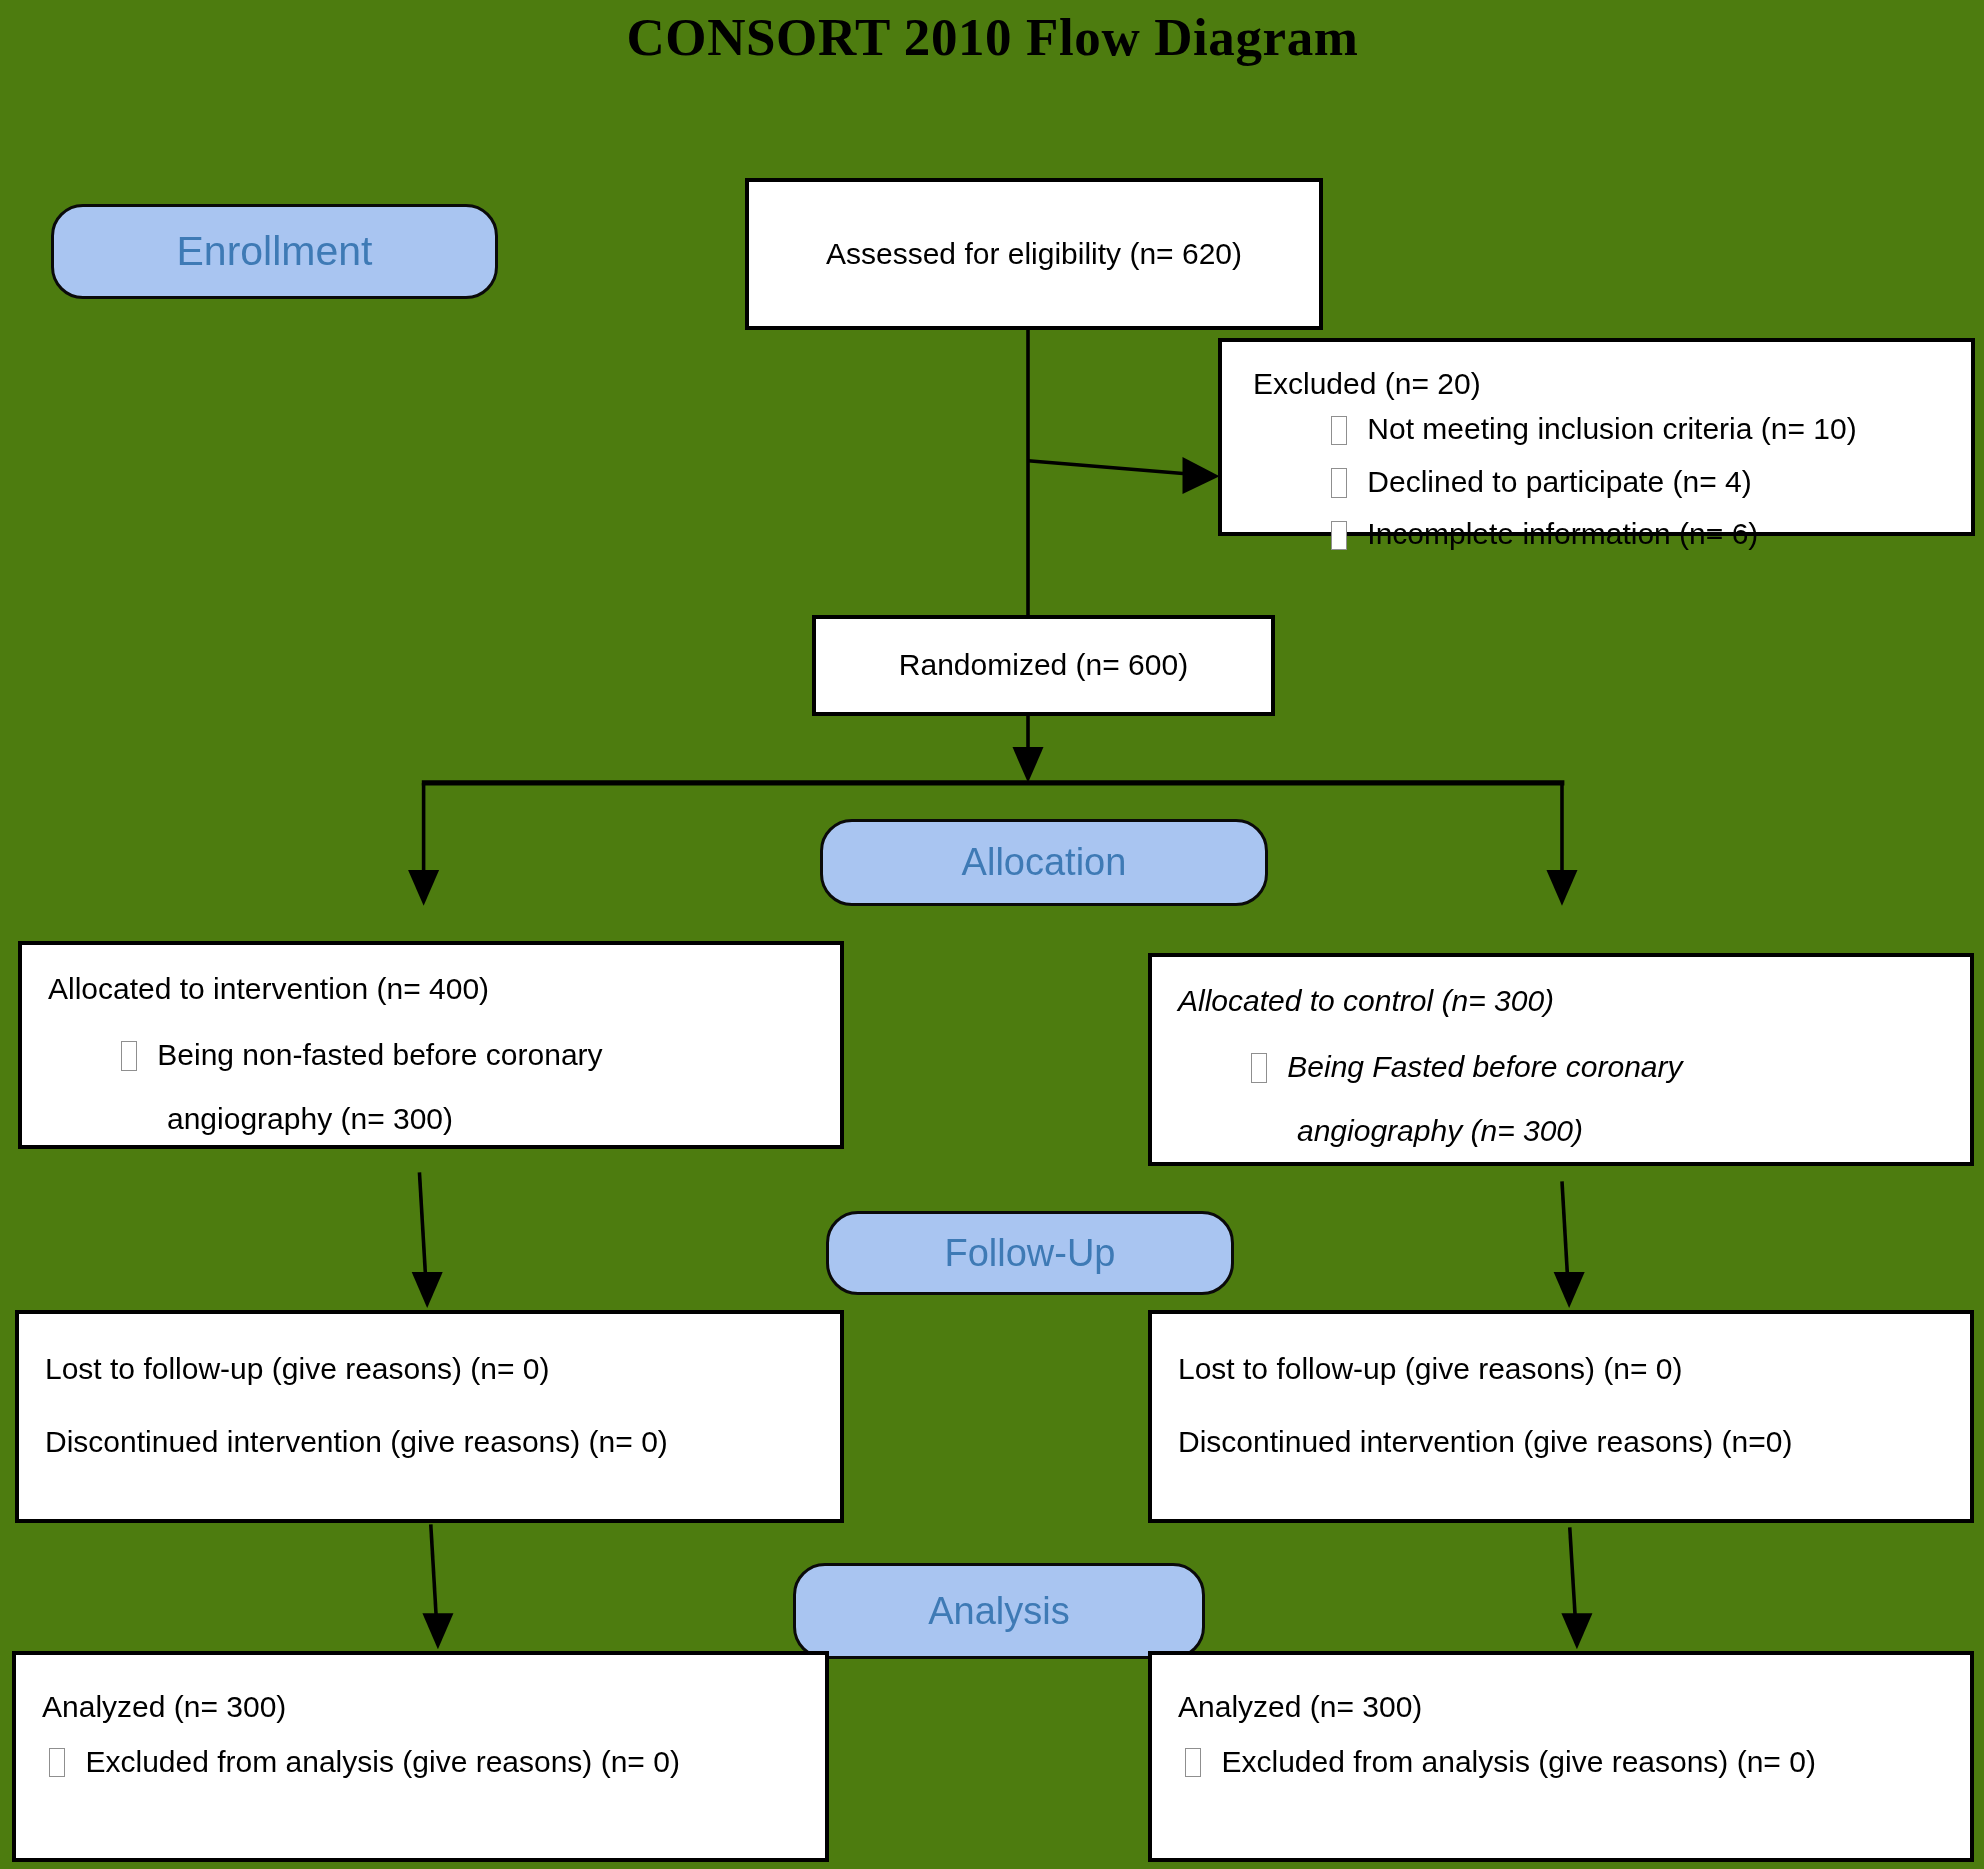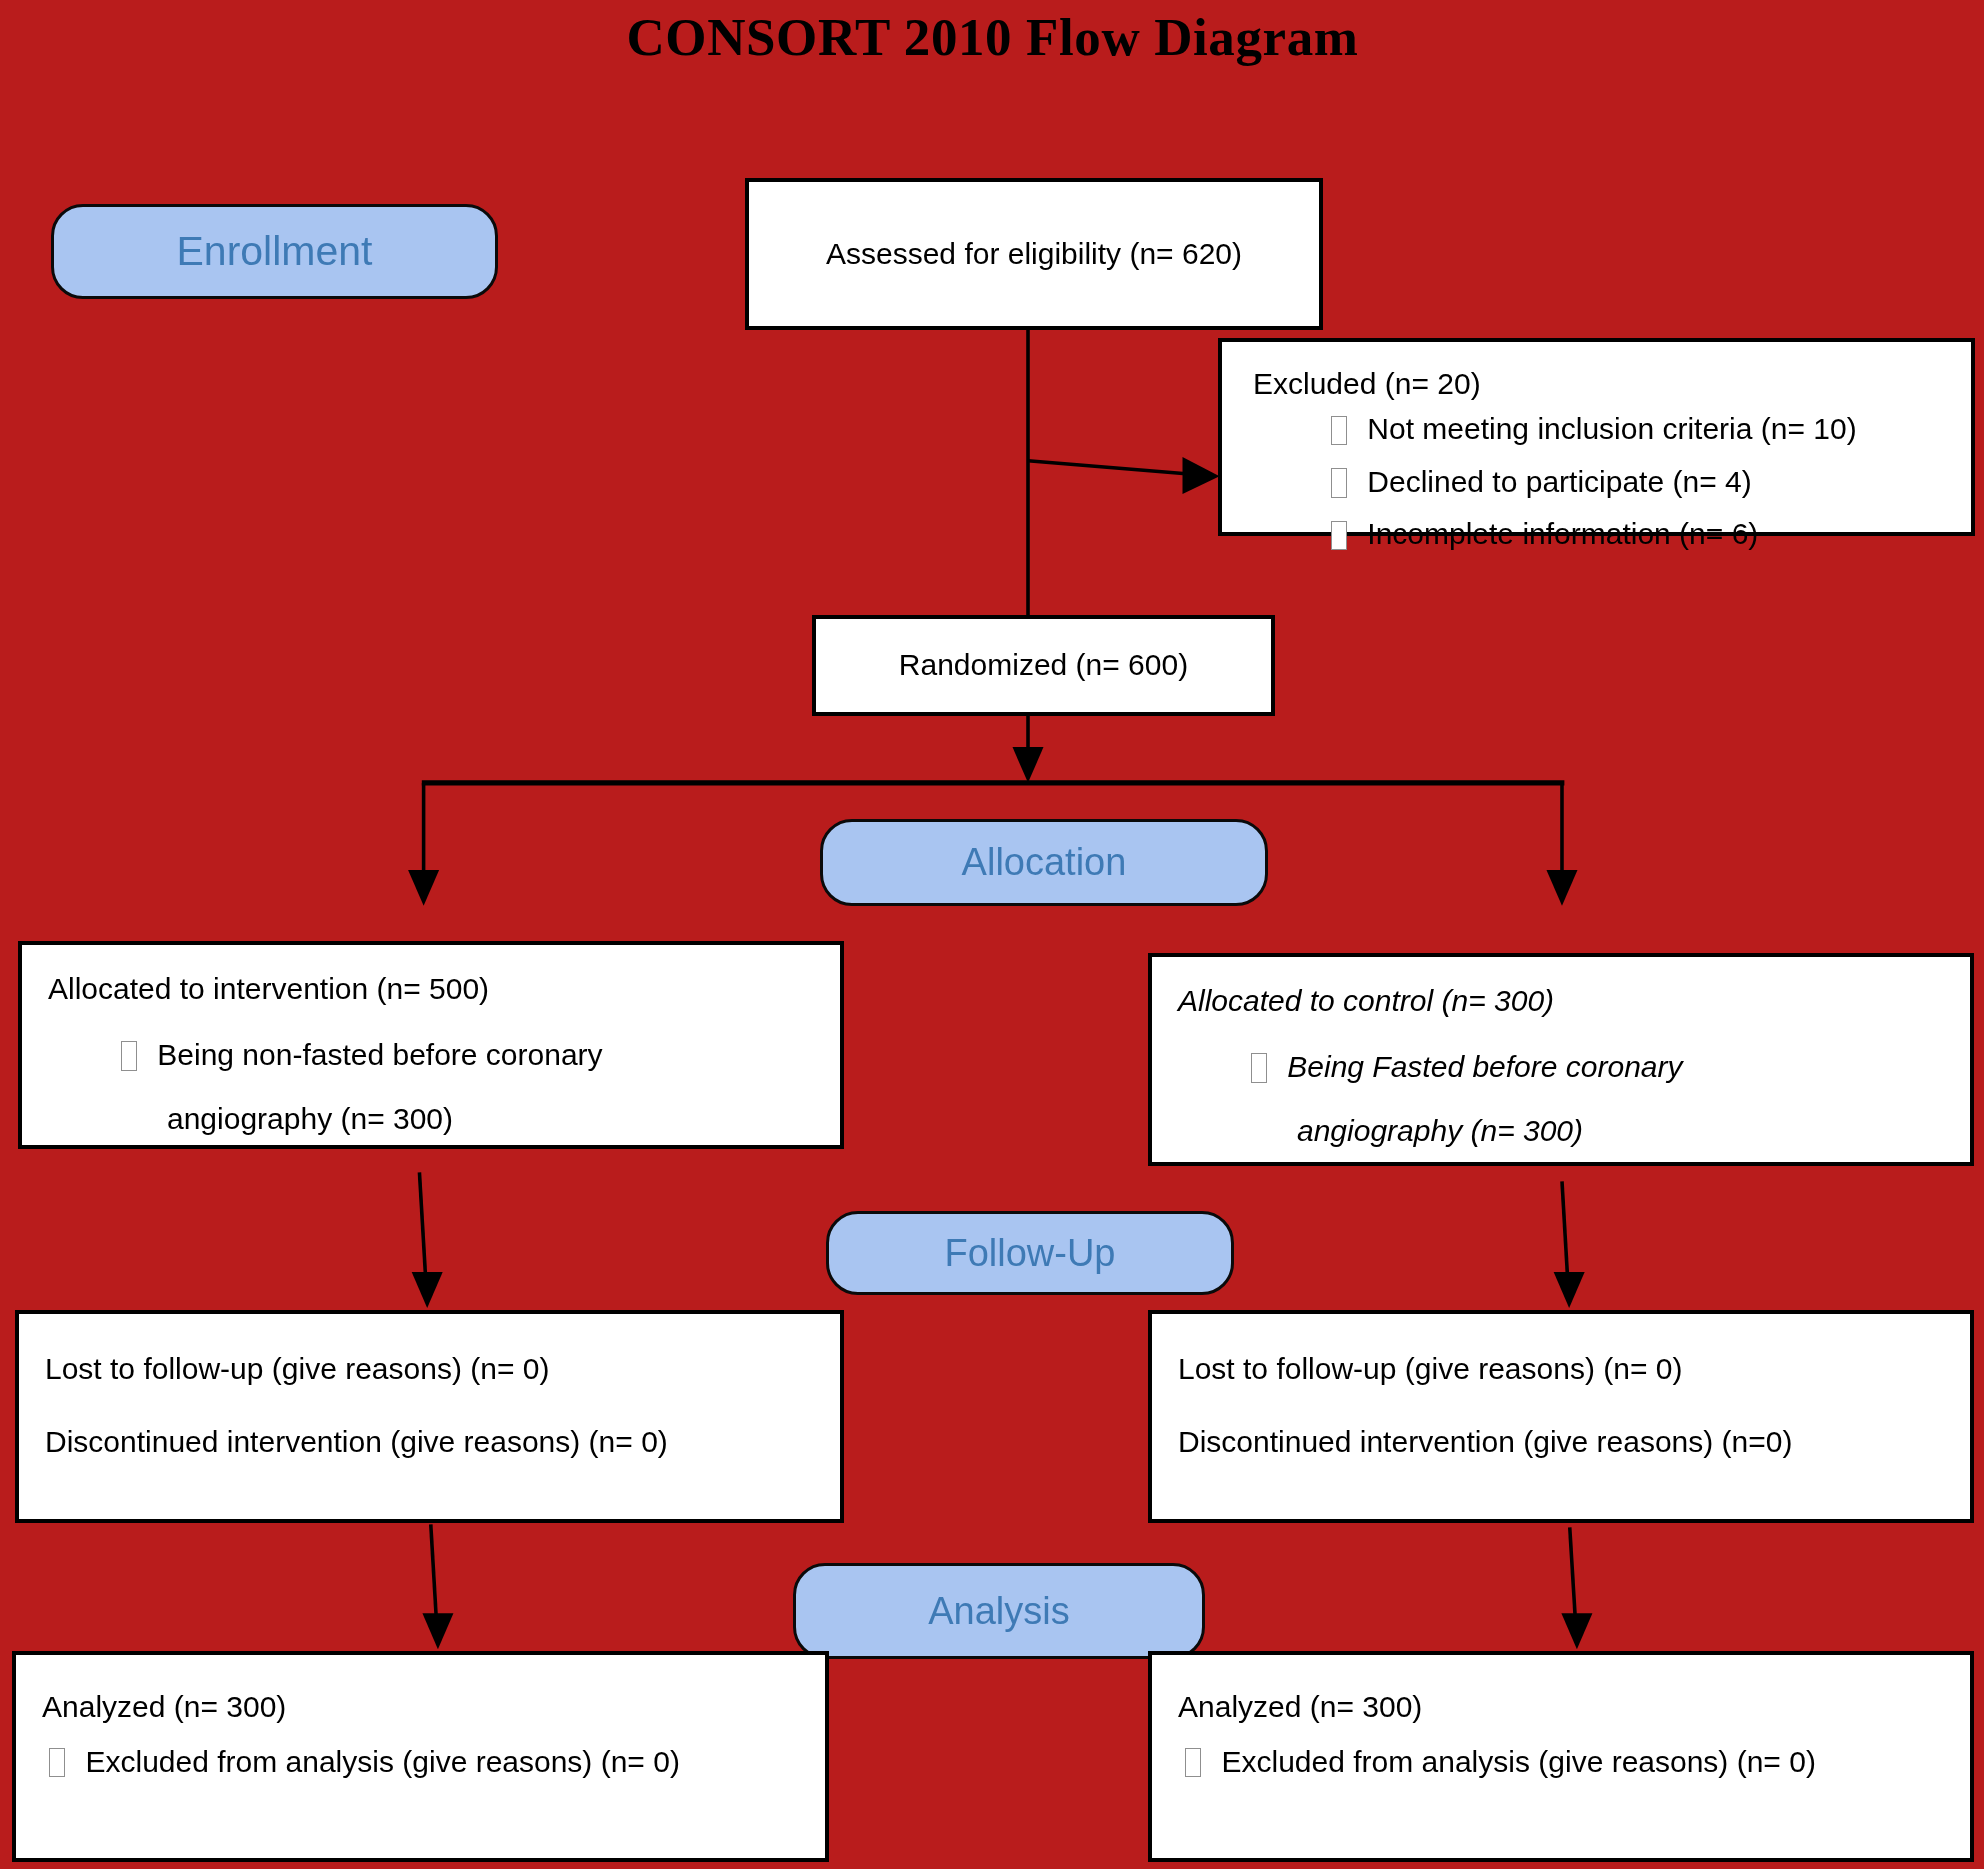--- a/index.html
+++ b/index.html
@@ -1,17 +1,17 @@
 <!DOCTYPE html>
 <html style="font-size:9.5px"><head>
 <meta charset="utf-8">
 <style>
   html,body{margin:0;padding:0;background:#ffffff;}
   .canvas{
-    position:relative;width:1985px;height:1870px;background:#b91c1c;
+    position:relative;width:1985px;height:1870px;background:#4d7c0f;
     font-family:"Liberation Sans",sans-serif;color:#000;overflow:hidden;
   }
   .page-title{
     position:absolute;top:7.2px;left:0;width:100%;text-align:center;
     font-family:"Liberation Serif",serif;font-weight:bold;font-size:53px;letter-spacing:0.6px;
   }
   .pbox{
     position:absolute;background:#ffffff;border:4.2px solid #000;box-sizing:border-box;
     font-size:30px;line-height:1.15;
   }
@@ -114,21 +114,21 @@
         <span>Incomplete information (n= 6)</span>
       </div>
     </div>
   </div>
 
   <div class="pbox centered" id="box-randomized">
     <span>Randomized (n= 600)</span>
   </div>
 
   <div class="pbox" id="box-alloc-left">
-    <div class="heading">Allocated to intervention (n= 500)</div>
+    <div class="heading">Allocated to intervention (n= 400)</div>
     <div class="bullet-row alloc-bullet">
       <span class="tofu"></span>
       <span>Being non-fasted before coronary</span>
     </div>
     <div class="alloc-cont">angiography (n= 300)</div>
   </div>
 
   <div class="pbox" id="box-alloc-right">
     <div class="heading">Allocated to control (n= 300)</div>
     <div class="bullet-row alloc-bullet">

